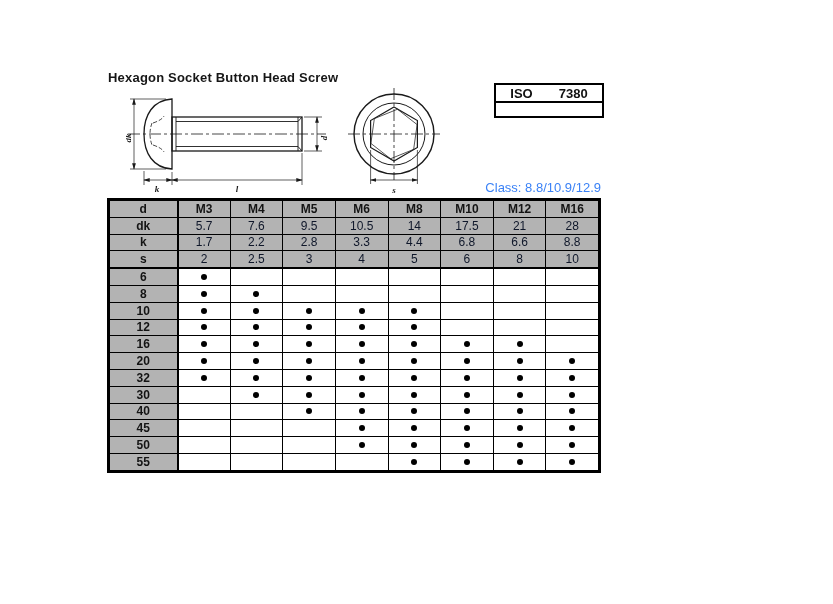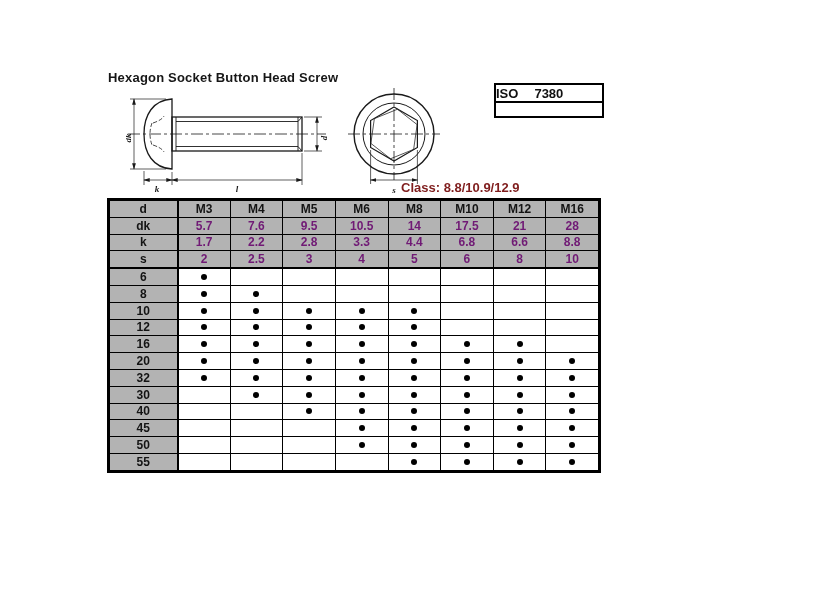--- a/index.html
+++ b/index.html
@@ -12,42 +12,42 @@
     font-size:13px; font-weight:bold; color:#161616; letter-spacing:0.2px;
   }
   .drawing { position:absolute; left:126px; top:84px; }
 
   .iso-box {
     position:absolute; left:494px; top:83px; width:106px;
     border:2px solid #000; background:#fff;
   }
   .iso-top {
     height:16px; border-bottom:2px solid #000;
-    display:flex; justify-content:flex-start; align-items:center; gap:16px;
+    display:flex; justify-content:center; align-items:center; gap:26px;
     font-size:13px; font-weight:bold;
   }
   .iso-bottom { height:13px; }
 
   .class-note {
     position:absolute; left:401px; top:180px; width:200px;
-    text-align:left; font-size:13px; font-weight:bold; color:#7f1d1d;
+    text-align:right; font-size:13px; font-weight:normal; color:#3b82f6;
   }
 
   .table-wrap {
     position:absolute; left:107px; top:198px;
     border:2px solid #000; background:#fff;
   }
   table.spec { border-collapse:collapse; table-layout:fixed; width:490px; }
   table.spec th, table.spec td {
     border:1px solid #000; padding:0; height:15.8px;
     text-align:center; vertical-align:middle;
     font-size:12px; line-height:1;
   }
   table.spec th { font-weight:bold; color:#141414; }
-  table.spec td.val { font-weight:bold; color:#701a75; }
+  table.spec td.val { font-weight:normal; color:#0f172a; }
   .gray { background:var(--gray,#b3b3b3); }
   th.lbl { border-right:2px solid #000 !important; }
   .thick-b { border-bottom:2px solid #000 !important; }
   col.c-lbl { width:68px; }
   span.dot {
     display:block; width:6px; height:6px; margin:0 auto;
     background:#000; border-radius:50%;
   }
 </style>
 </head>

